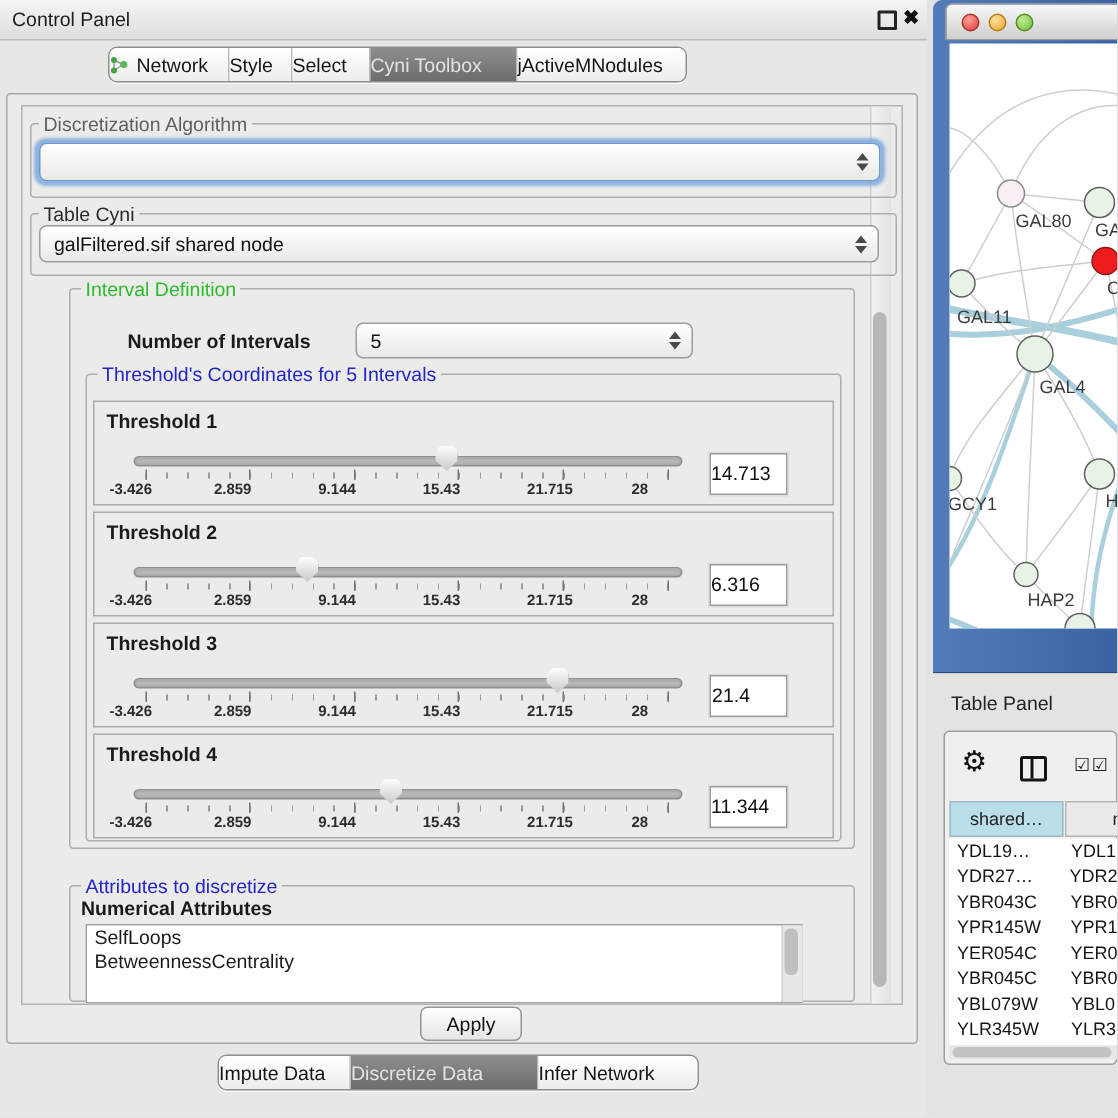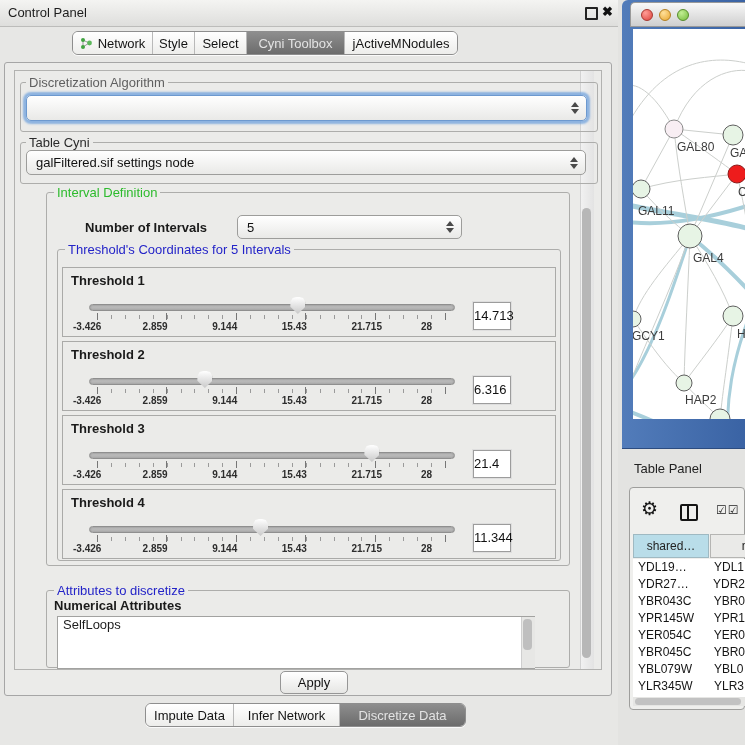--- a/index.html
+++ b/index.html
@@ -9,21 +9,21 @@
   
   #control-panel{left:0;top:0;width:618px;height:745px;background:#e7e7e5}
   #cp-titlebar{left:0;top:0;width:618px;height:26px;
     background:linear-gradient(#f4f4f2,#dededc);border-bottom:1px solid #bcbcba}
   #cp-title{left:8px;top:5px;font-size:13px;color:#1c1c1c}
   #float-btn{left:585px;top:7px;width:9px;height:9px;border:2px solid #222;border-radius:1px}
   #close-btn{left:602px;top:4px;font-size:13px;font-weight:bold;color:#111}
   
   .seg{display:flex;height:22px;border:1px solid #8e8e8e;border-radius:6px;overflow:hidden;
     box-shadow:0 1px 0 rgba(255,255,255,.8)}
-  .seg .tab{display:flex;align-items:center;justify-content:center;font-size:13px;color:#141414;
+  .seg .tab{display:flex;align-items:center;font-size:13px;color:#141414;
     background:linear-gradient(#ffffff,#ededeb);border-right:1px solid #b9b9b9;box-sizing:border-box}
   .seg .tab:last-child{border-right:none}
   .seg .tab.selected{background:linear-gradient(#8e8e8e,#6c6c6c);color:#e3e3e3}
   #top-tabs{left:72px;top:31px}
   #bottom-tabs{left:145px;top:703px}
   .net-ic{width:13px;height:13px;margin-right:5px}
   
   #outer-panel{left:4px;top:62px;width:608px;height:634px;border:1px solid #a6a6a6;
     border-radius:3px;background:#ebebe9;box-sizing:border-box}
   #inner-panel{left:14px;top:70px;width:588px;height:600px;border:1px solid #b2b2b0;
@@ -64,23 +64,23 @@
     box-shadow:inset 0 1px 2px rgba(0,0,0,.2)}
   .minors{position:absolute;left:34px;top:47px;width:349px;height:4px;
     background:repeating-linear-gradient(90deg,#9a9a9a 0,#9a9a9a 1px,transparent 1px,transparent 13.92px)}
   .majortick{position:absolute;top:45px;width:1px;height:7px;background:#767676}
   .ticklabel{position:absolute;top:53px;width:48px;
     font-size:10px;font-weight:bold;color:#2d2d2d}
   .thumb{position:absolute;top:29px;width:15px;height:17px;
     background:linear-gradient(#ffffff,#c9c9c9);
     clip-path:polygon(0% 30%,15% 6%,40% 0%,60% 0%,85% 6%,100% 30%,100% 58%,50% 100%,0% 58%);
     filter:drop-shadow(0 0 1px #808080)}
-  .vbox{position:absolute;left:410px;top:34px;width:38px;height:28px;background:#fff;
+  .vbox{position:absolute;left:410px;top:34px;width:52px;height:28px;background:#fff;
     border:1px solid #9c9c9c;box-shadow:0 0 0 1px #dedede;box-sizing:border-box;
-    font-size:13px;color:#111;line-height:26px;padding-right:6px}
+    font-size:13px;color:#111;text-align:right;line-height:26px;padding-right:24px}
   
   #attr-list{left:57px;top:616px;width:478px;height:53px;background:#fff;
     border:1px solid #a2a2a0;box-sizing:border-box;overflow:hidden}
   .list-item{font-size:13px;color:#1c1c1c;height:16px;line-height:16px;padding-left:5px;white-space:nowrap}
   #list-vtrack{left:521px;top:617px;width:13px;height:51px;background:#e7e7e5;border-left:1px solid #cfcfcf}
   #list-vthumb{left:523px;top:619px;width:9px;height:31px;background:#bfbfbf;border-radius:4px}
   
   #apply-btn{left:280px;top:671px;width:66px;height:21px;border:1px solid #969696;border-radius:5px;
     background:linear-gradient(#ffffff,#e6e6e4);font-size:13px;color:#111;
     display:flex;align-items:center;justify-content:center}
@@ -166,21 +166,21 @@
     <span class="ctext"></span>
     <span class="spin">
         <i class="up"></i>
         <i class="dn"></i>
       </span>
   </div>
 
   <div class="abs group" style="left:20px;top:142px;width:578px;height:42px"></div>
   <span class="abs gtitle t-dark" style="left:26px;top:135px">Table Cyni</span>
   <div class="abs combo" style="left:26px;top:150px;width:560px;height:25px">
-    <span class="ctext">galFiltered.sif settings node</span>
+    <span class="ctext">galFiltered.sif shared node</span>
     <span class="spin">
         <i class="up"></i>
         <i class="dn"></i>
       </span>
   </div>
 
   <div class="abs group" style="left:46px;top:192px;width:524px;height:374px"></div>
   <span class="abs gtitle t-green" style="left:54px;top:185px">Interval Definition</span>
   <span class="abs blabel" style="left:85px;top:220px">Number of Intervals</span>
   <div class="abs combo" style="left:237px;top:215px;width:225px;height:24px">
@@ -278,36 +278,37 @@
       </div>
     <div class="vbox">11.344</div>
   </div>
 
   <div class="abs group" style="left:46px;top:590px;width:524px;height:78px"></div>
   <span class="abs gtitle t-blue" style="left:54px;top:583px">Attributes to discretize</span>
   <span class="abs blabel" style="left:54px;top:598px">Numerical Attributes</span>
   <div class="abs" id="attr-list">
     <div class="list-items">
         <div class="list-item">SelfLoops</div>
+        <div class="list-item">BetweennessCentrality</div>
       </div>
   </div>
   <div class="abs" id="list-vtrack"></div>
   <div class="abs" id="list-vthumb"></div>
 
   <div class="abs" id="apply-btn">Apply</div>
 
   <div class="abs seg" id="bottom-tabs">
     <div class="tab" style="width:88px">
       <span>Impute Data</span>
       </div>
+    <div class="tab selected" style="width:125px">
+      <span>Discretize Data</span>
+      </div>
     <div class="tab" style="width:106px">
       <span>Infer Network</span>
-      </div>
-    <div class="tab selected" style="width:125px">
-      <span>Discretize Data</span>
       </div>
   </div>
 
 </div>
 
 <div class="abs" id="net-frame"></div>
 <div class="abs" id="net-titlebar">
   <span class="light" id="light-red"></span>
   <span class="light" id="light-yellow"></span>
   <span class="light" id="light-green"></span>

